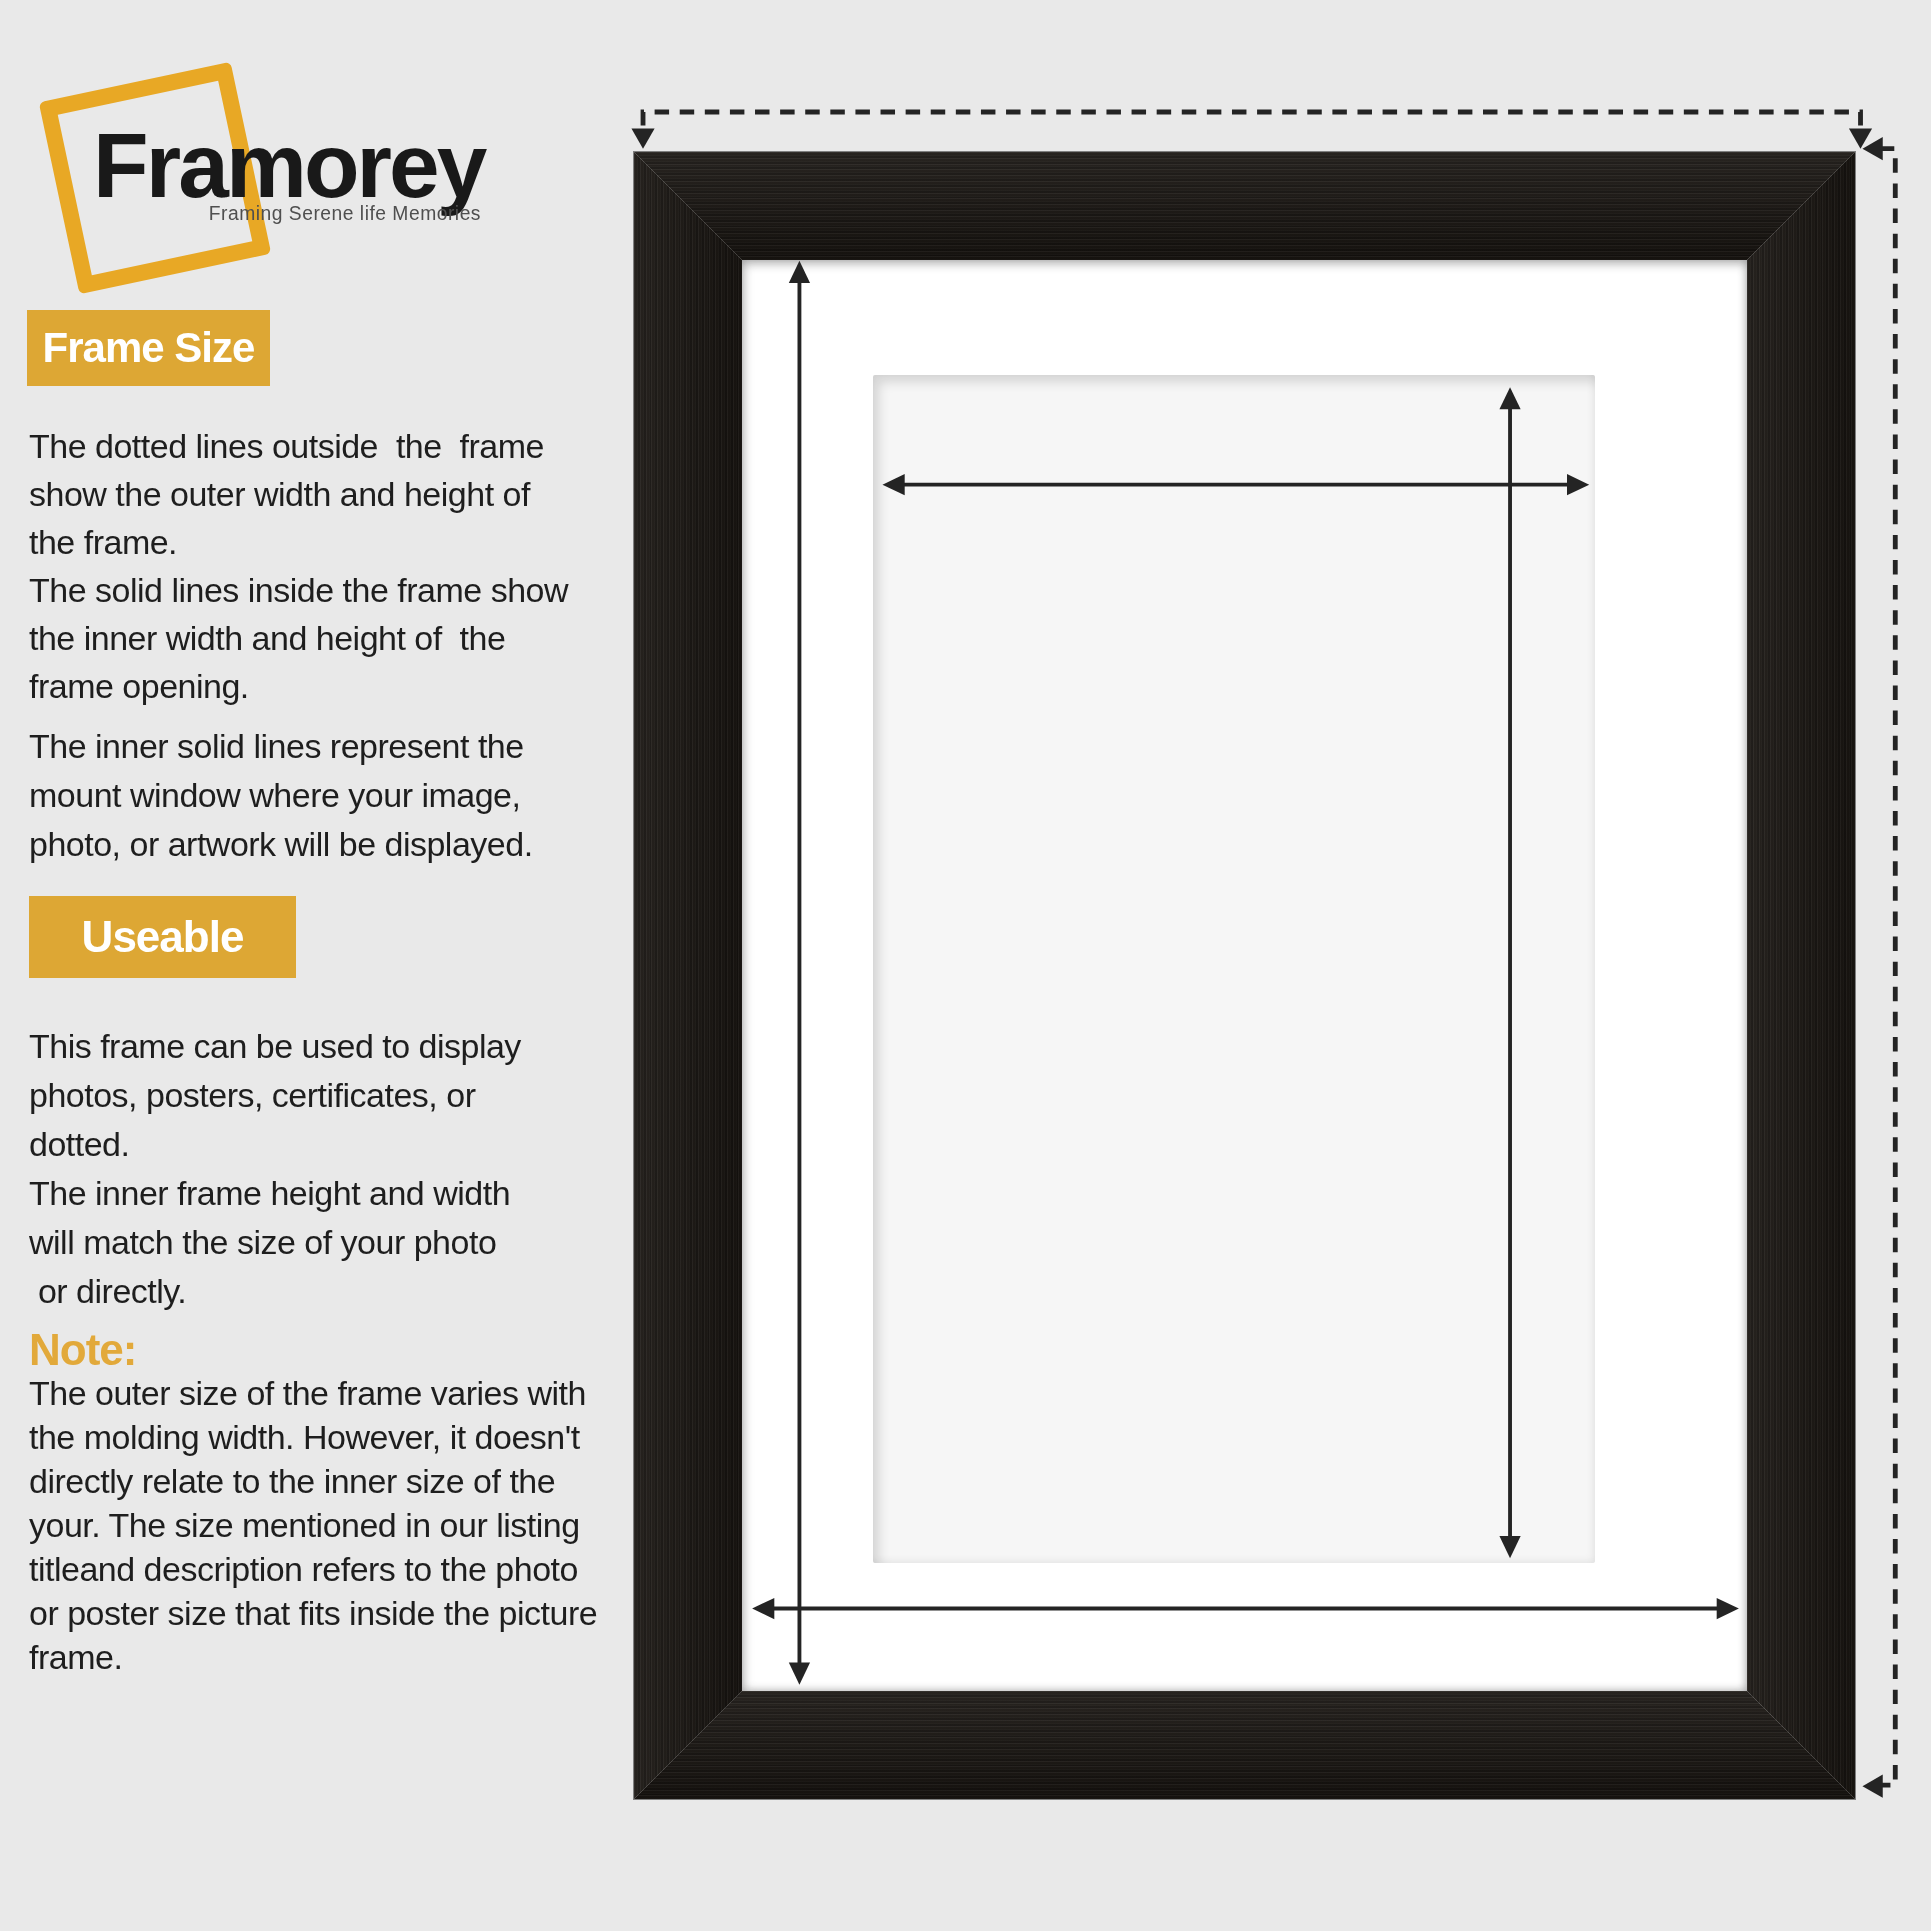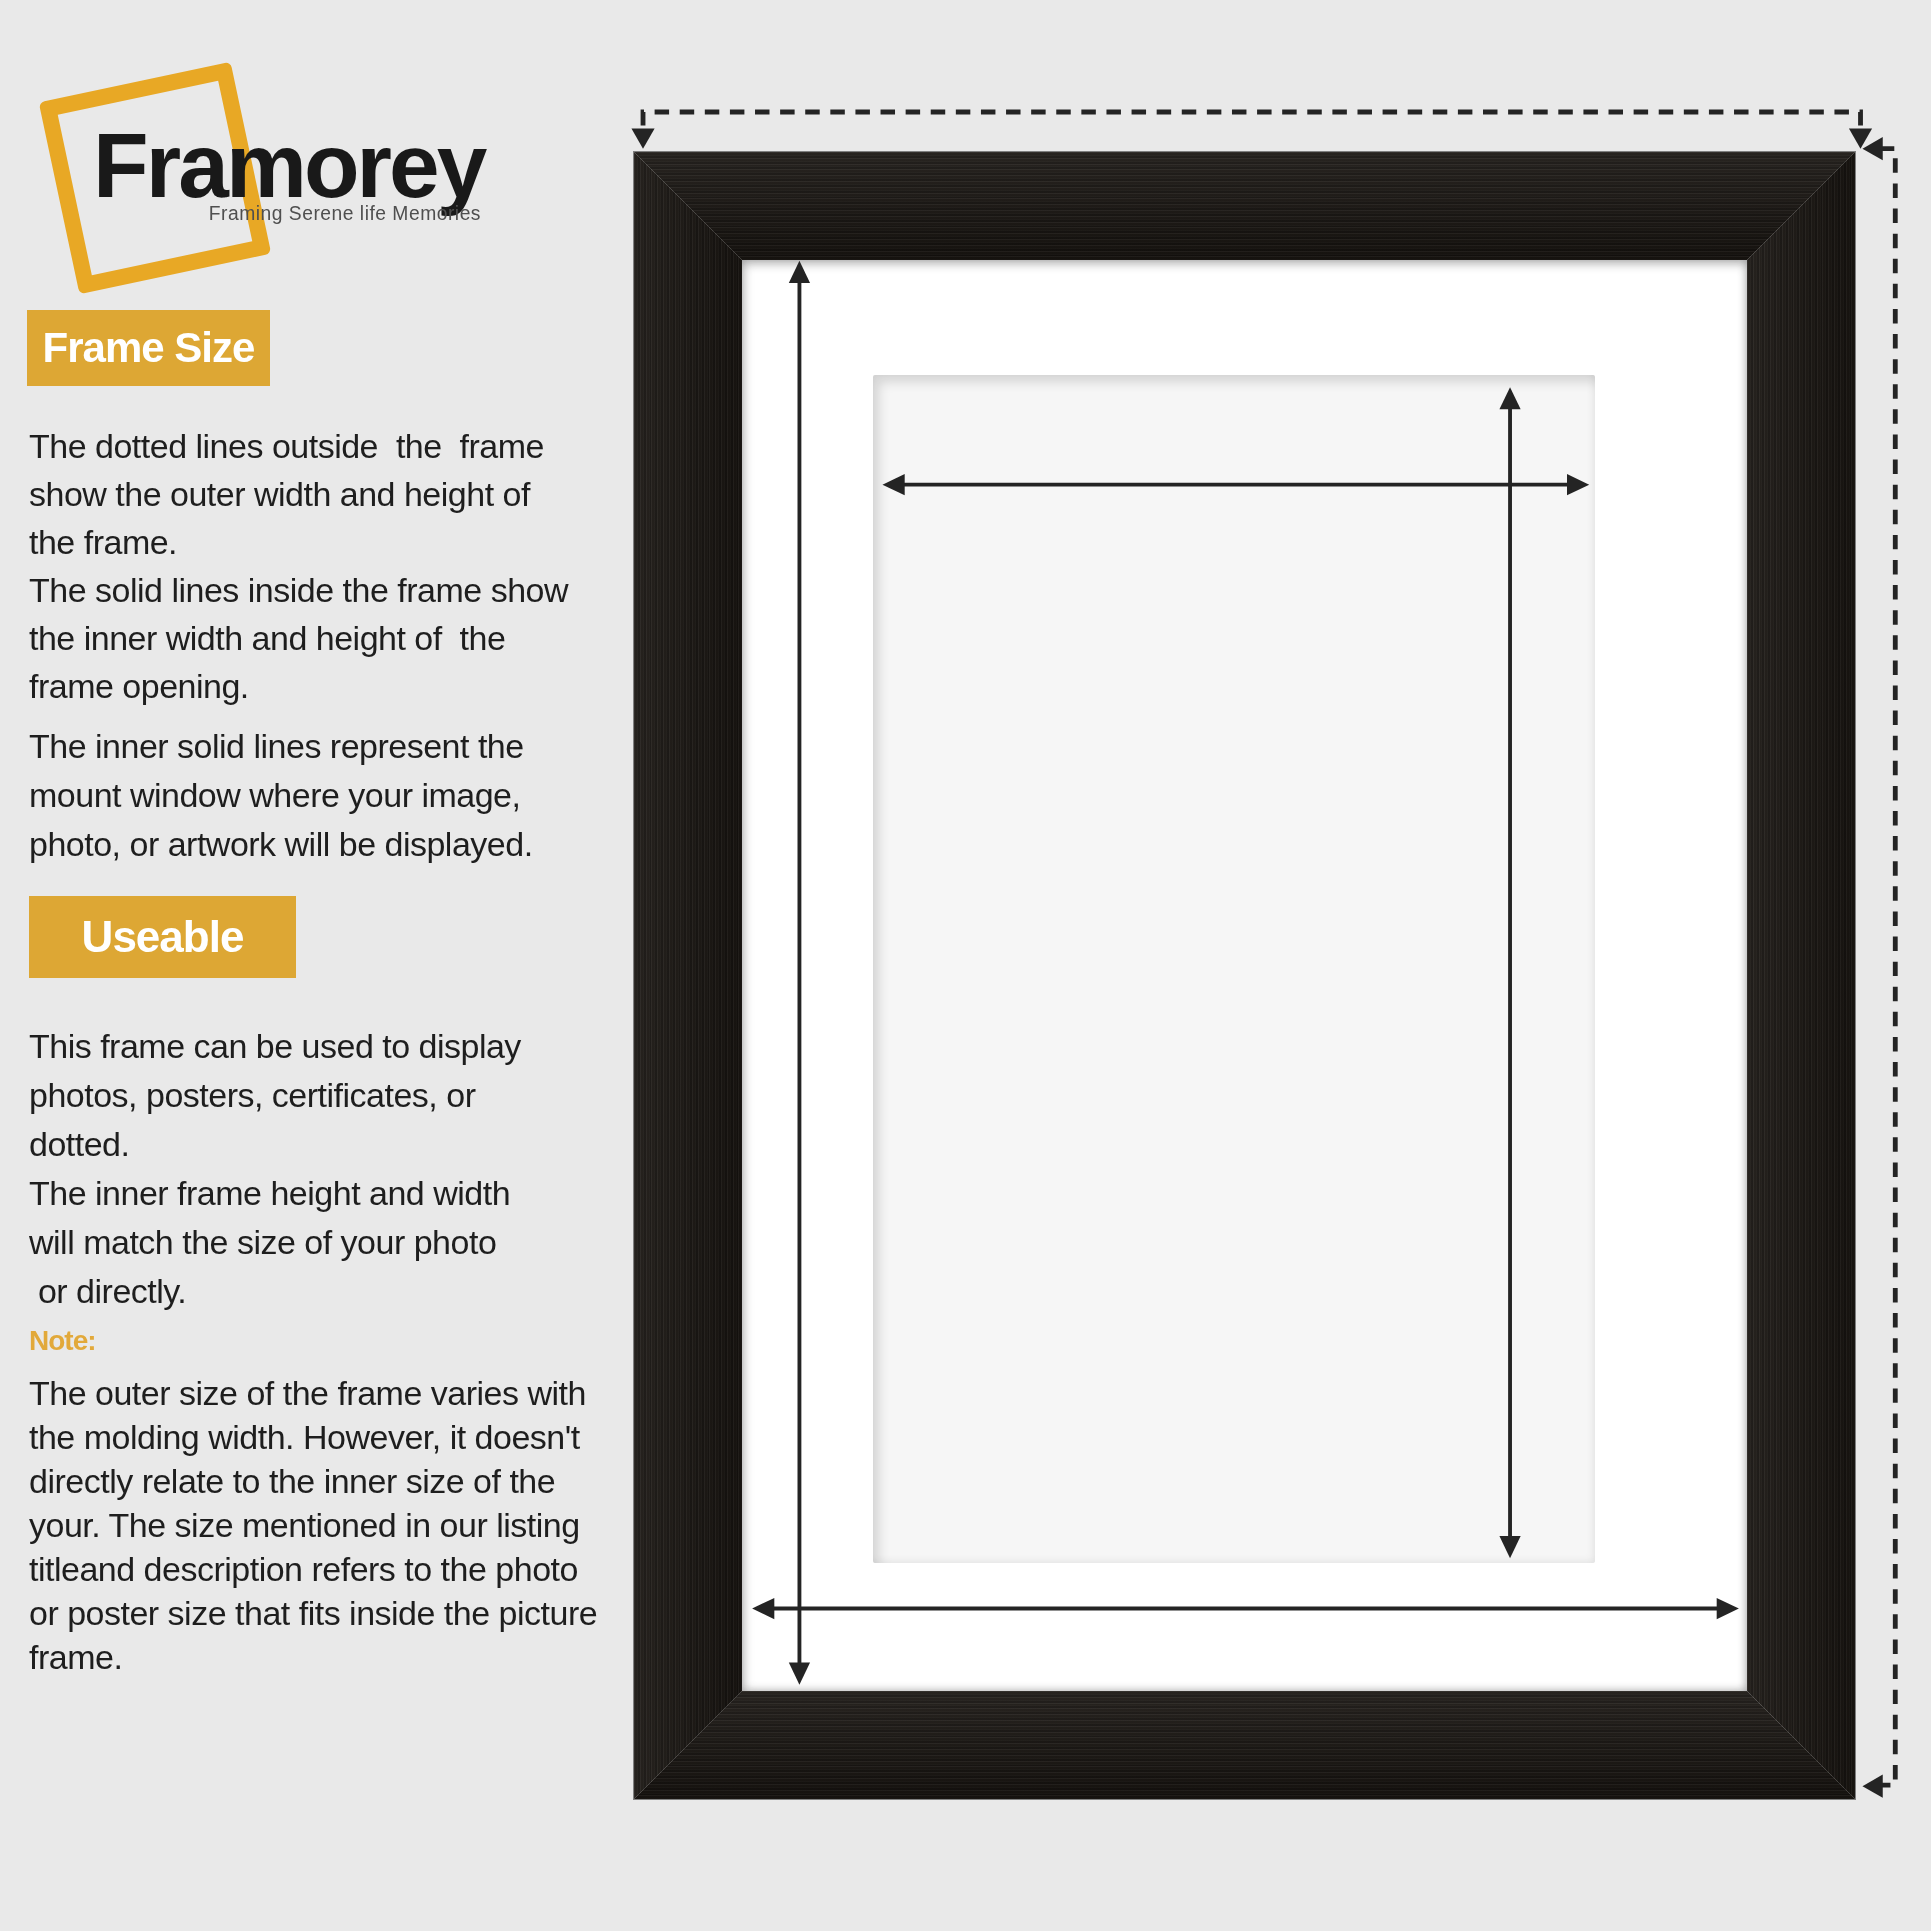--- a/index.html
+++ b/index.html
@@ -18,21 +18,21 @@
                  font-size:19.3px;letter-spacing:0.5px;color:#4f4f4f;
                  text-align:right;white-space:pre;}
 
   
   .badge{position:absolute;background:var(--accent,#dda734);color:var(--badge-text,#fff);
          font-weight:700;text-align:center;letter-spacing:-1px;white-space:pre;}
   .badge.frame-size{left:27px;top:310px;width:243px;height:76px;
                     line-height:76px;font-size:42px;}
   .badge.useable{left:29px;top:896px;width:267px;height:82px;
                  line-height:82px;font-size:44px;}
-  .note-heading{position:absolute;left:29px;top:1325px;font-size:28px;font-weight:700;
+  .note-heading{position:absolute;left:29px;top:1325px;font-size:44px;font-weight:700;
                 color:var(--note-gold,#e2a93a);letter-spacing:-1px;white-space:pre;}
 
   
   .para{position:absolute;left:29px;color:var(--text,#1e1e1e);}
   .para .ln{white-space:pre;letter-spacing:-0.5px;}
   .para.p1{top:422px;font-size:34px;line-height:48px;}
   .para.p2{top:722px;font-size:34px;line-height:49px;}
   .para.p3{top:1022px;font-size:34px;line-height:49px;}
   .para.p4{top:1371px;font-size:34px;line-height:44px;}
 

